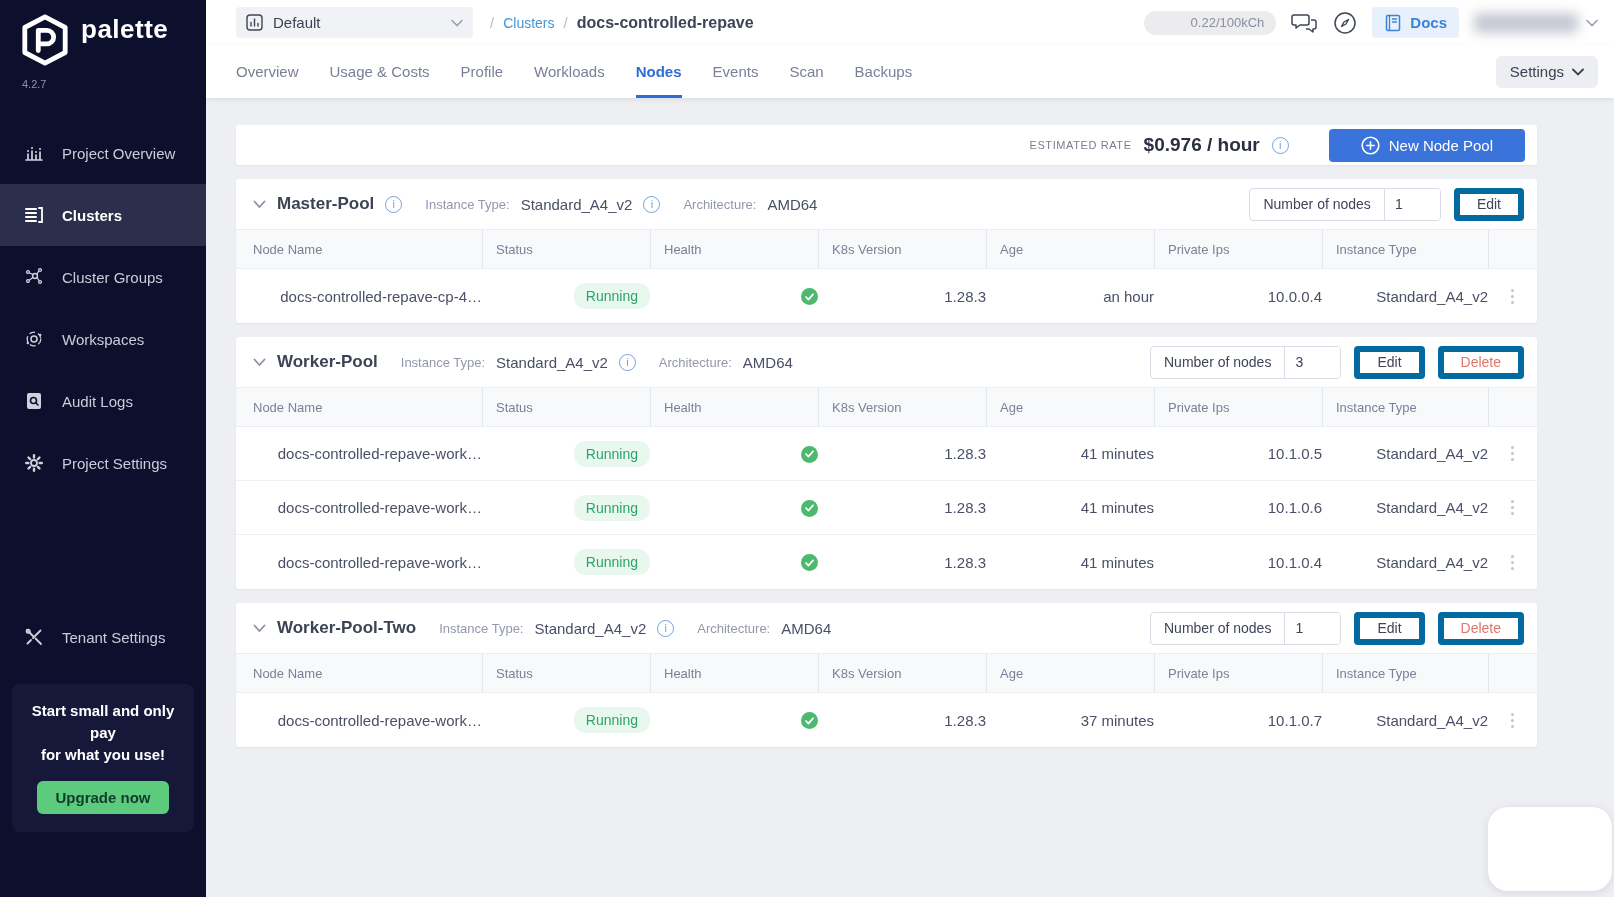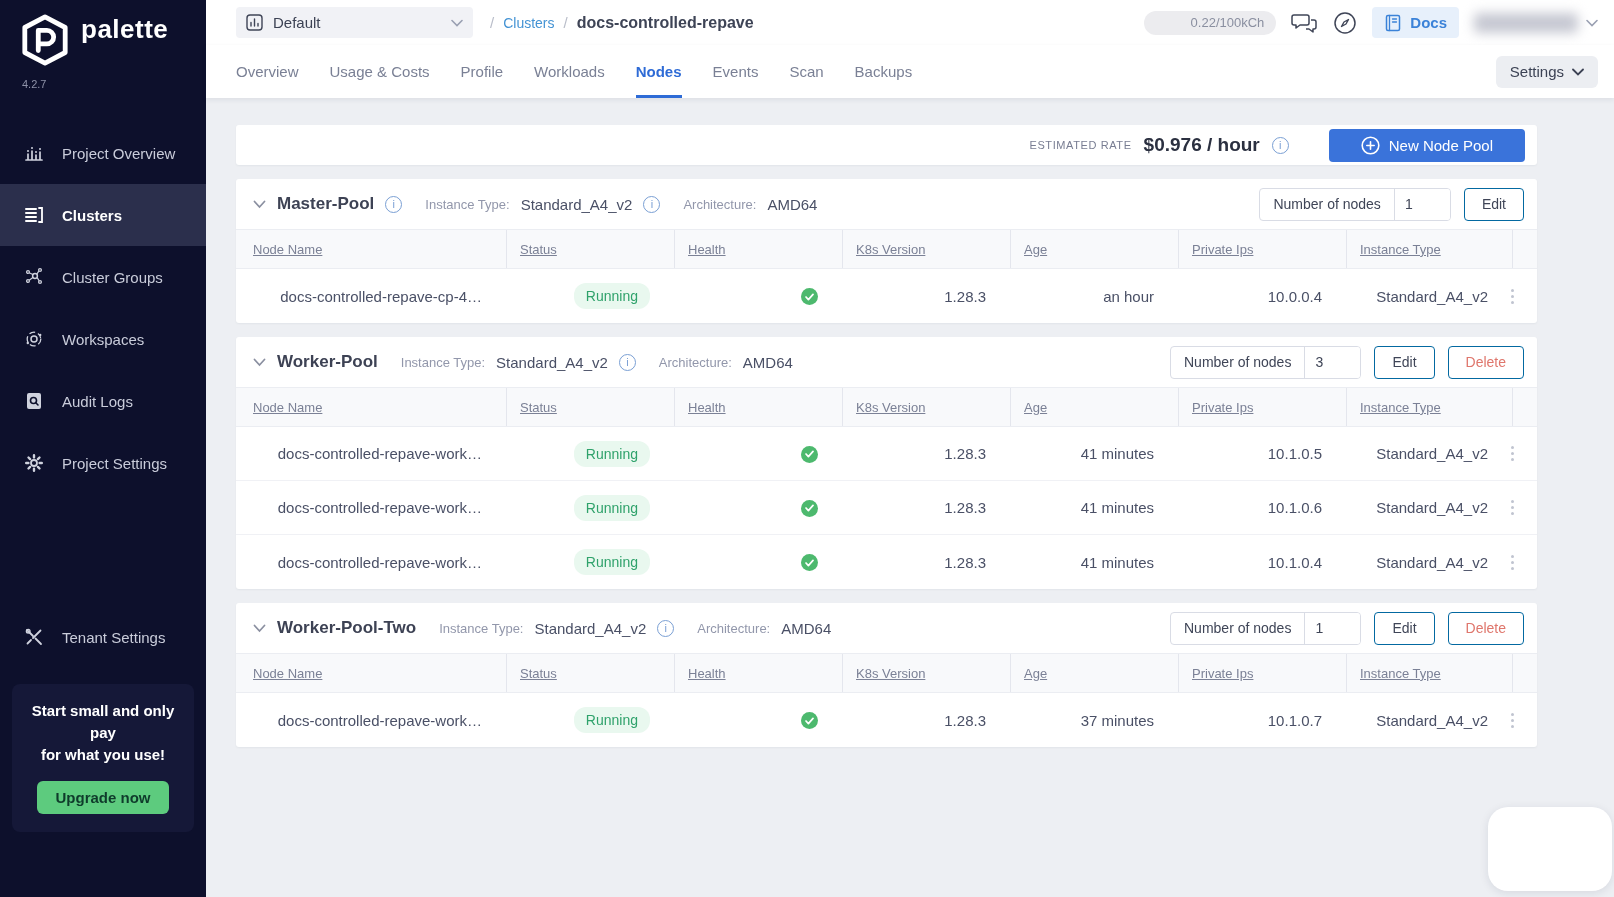--- a/index.html
+++ b/index.html
@@ -83,31 +83,31 @@
   .pool-chev { color:#8a8fa0; cursor:pointer; display:flex; }
   .pool-name { font-size:17px; font-weight:bold; color:#3d4254; }
   .meta-label { font-size:13px; color:#9297ab; margin-left:12px; }
   .meta-value { font-size:15px; color:#4a5066; }
   .pool-controls { margin-left:auto; display:flex; align-items:center; gap:13px; }
   .nodes-group { display:flex; align-items:center; border:1px solid #d9dce5;
     border-radius:4px; height:33px; overflow:hidden; }
   .nodes-label { padding:0 13px; font-size:14px; color:#3f4557; }
   .nodes-input { width:56px; height:100%; border:none; border-left:1px solid #d9dce5;
     font-size:14px; color:#3f4557; padding-left:10px; font-family:inherit; outline:none; }
-  .btn-plain { background:#fff; border:1px solid #0369a1; border-radius:4px; height:33px;
+  .btn-plain { background:#fff; border:6px solid #0369a1; border-radius:4px; height:33px;
     padding:0 17px; font-size:14px; color:#3f4557; font-family:inherit; cursor:pointer; }
   .btn-delete { color:#df766c; }
 
   .tgrid { display:grid; grid-template-columns:246px 168px 168px 168px 168px 168px 166px 1fr; }
   .thead { background:#f8f9fb; border-top:1px solid #ebedf2; border-bottom:1px solid #ebedf2;
     height:40px; align-items:center; }
   .th { font-size:13px; color:#7b8196; padding-left:13px; height:100%;
-    display:flex; align-items:center;text-decoration:underline; }
+    display:flex; align-items:center; }
   .th:first-child { padding-left:17px; }
-  .th + .th { border-left:1px solid #e4e6ed;margin-left:24px; }
+  .th + .th { border-left:1px solid #e4e6ed; }
   .trow { height:54px; align-items:center; border-bottom:1px solid #f0f1f5; }
   .trow:last-child { border-bottom:none; }
   .td { font-size:15px; color:#4a5066; padding-left:13px; overflow:hidden;
     white-space:nowrap; text-overflow:ellipsis;text-align:right; }
   .td:first-child { padding-left:17px; }
   .badge-running { display:inline-block; background:#e9f8ef; color:#2fa26b;
     font-size:14px; border-radius:12px; padding:5px 12px; }
   .health-ok { width:17px; height:17px; border-radius:50%; background:#4db96e;
     display:inline-flex; align-items:center; justify-content:center; }
   .kebab { justify-self:center; cursor:pointer; display:flex; flex-direction:column;

